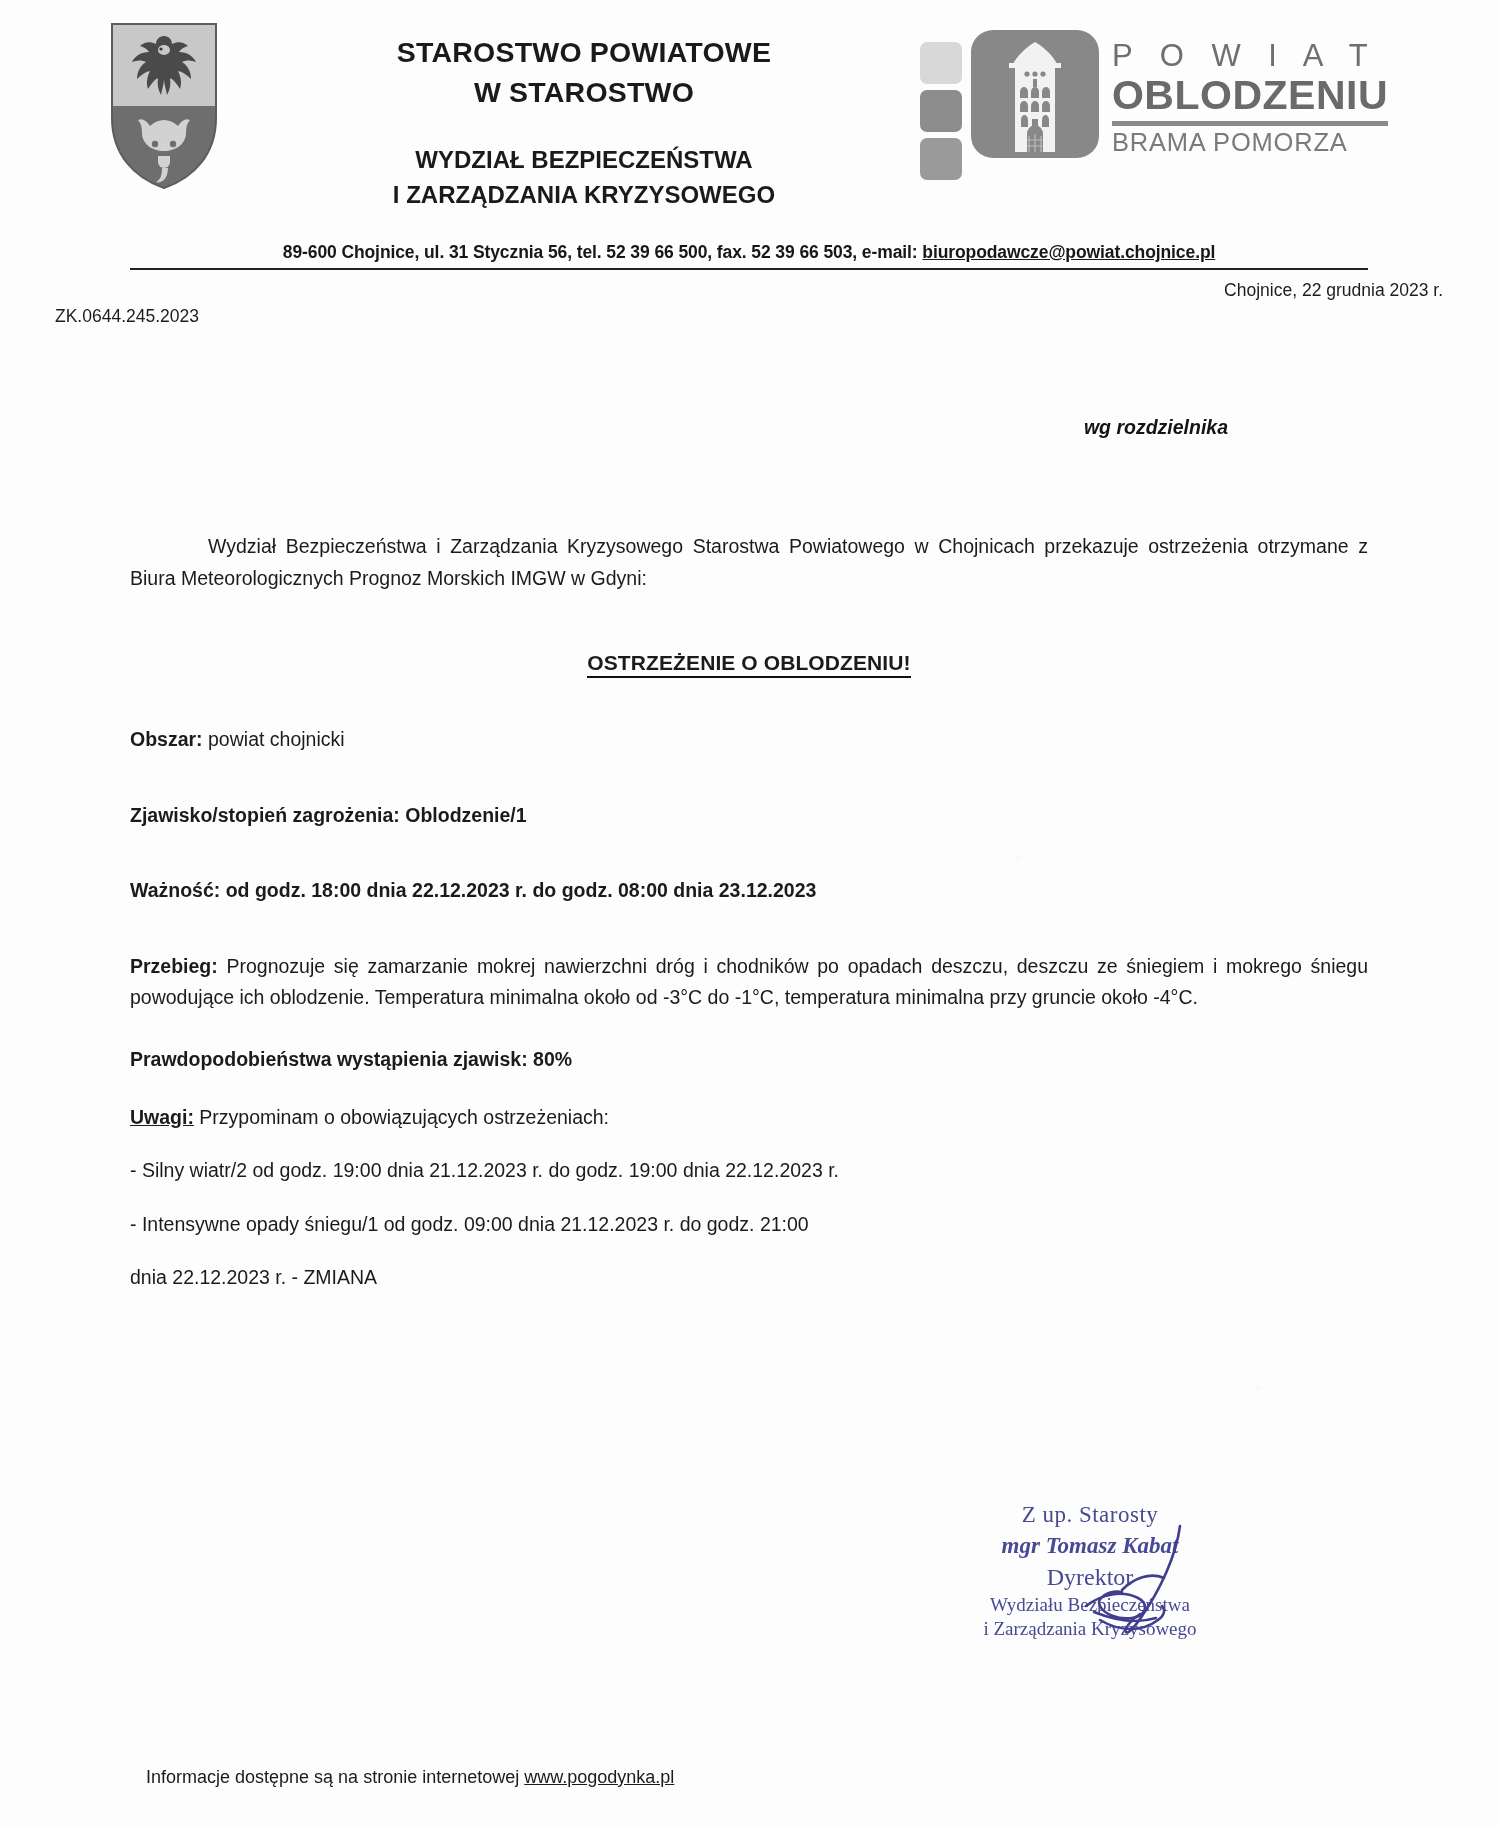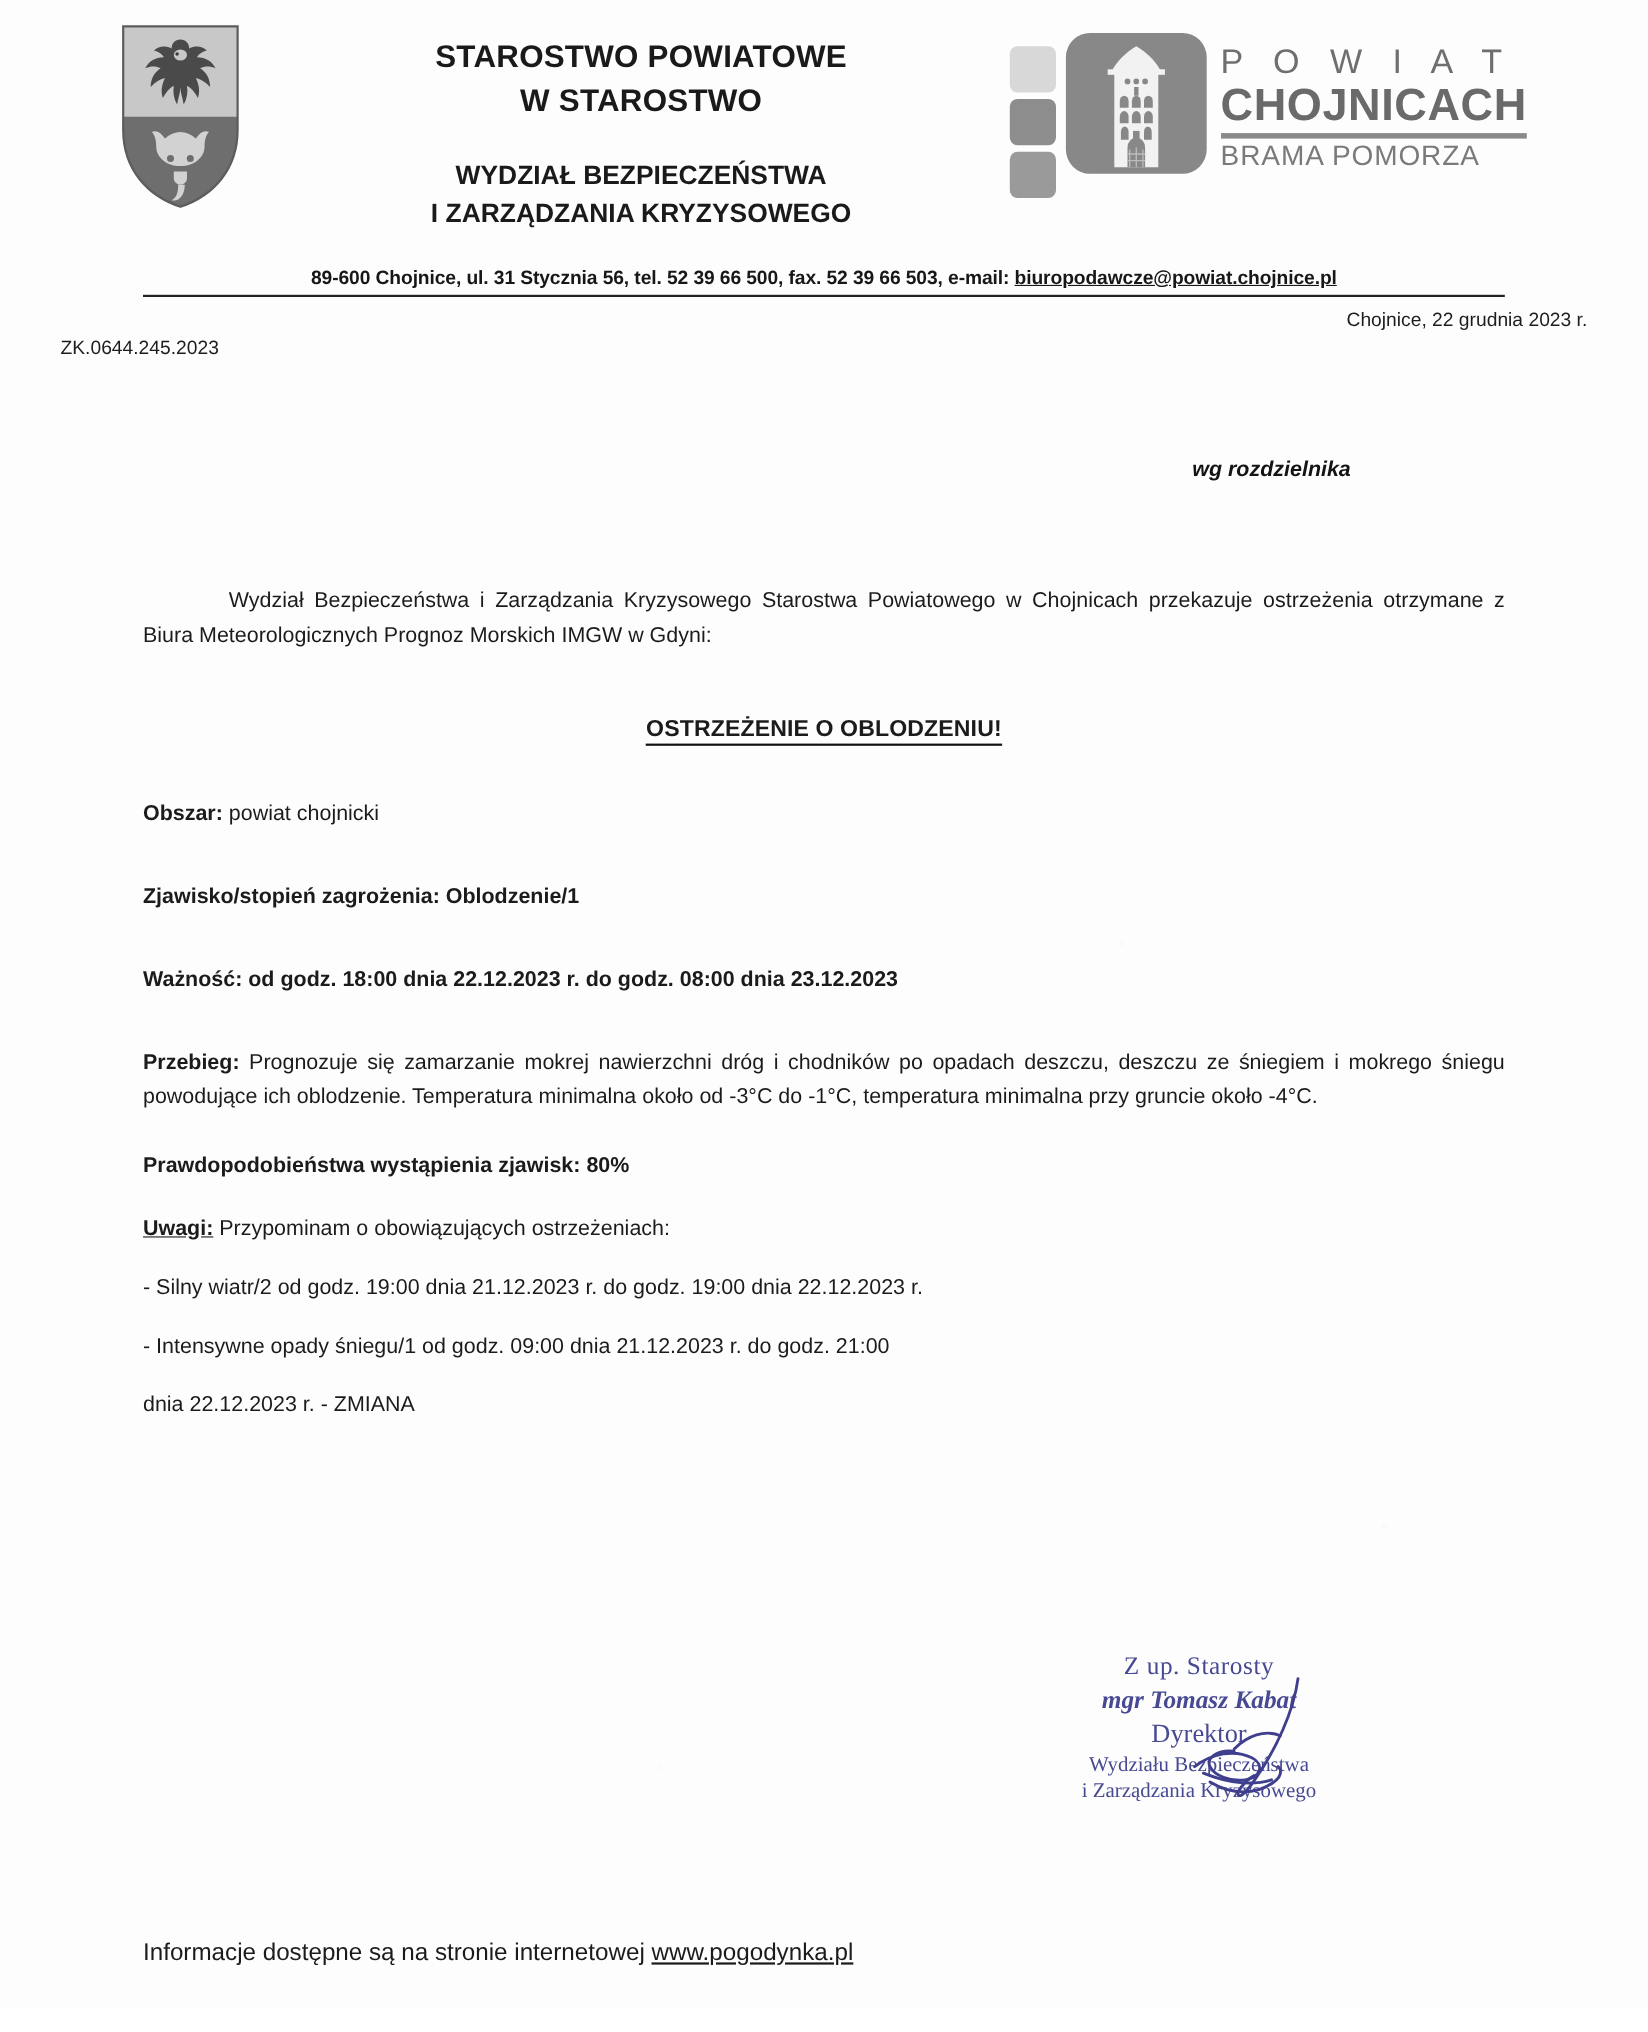--- a/index.html
+++ b/index.html
@@ -199,22 +199,22 @@
   .sig-l4 { font-size: 19px; }
   .sig-l5 { font-size: 19px; }
   .sig-scribble {
     position: absolute; left: 150px; top: 20px;
     pointer-events: none;
   }
 
   
   .footer {
     position: absolute;
-    left: 130px; bottom: 38px;
-    font-size: 22px;
+    left: 146px; bottom: 38px;
+    font-size: 18px;
     color: #1b1b1b;
   }
   .footer .url { text-decoration: underline; }
 </style>
 </head>
 <body>
 
 <div class="page">
   <div class="scan-noise"></div>
 
@@ -297,21 +297,21 @@
             <line x1="58" y1="106" x2="58" y2="122"></line>
             <line x1="64" y1="104" x2="64" y2="122"></line>
             <line x1="70" y1="106" x2="70" y2="122"></line>
             <line x1="56" y1="110" x2="72" y2="110"></line>
             <line x1="56" y1="116" x2="72" y2="116"></line>
           </g>
         </svg>
       </div>
       <div class="brand-words">
         <div class="bw-powiat">P O W I A T</div>
-        <div class="bw-chojnicki">CHOJNICACH</div>
+        <div class="bw-chojnicki">OBLODZENIU</div>
         <div class="bw-rule"></div>
         <div class="bw-brama">BRAMA POMORZA</div>
       </div>
     </div>
   </div>
 
   <div class="contact-wrap">
     <div class="contact-line">
       <span>89-600 Chojnice, ul. 31 Stycznia 56, tel. 52 39 66 500, fax. 52 39 66 503, e-mail: </span><span class="mail">biuropodawcze@powiat.chojnice.pl</span>
     </div>

